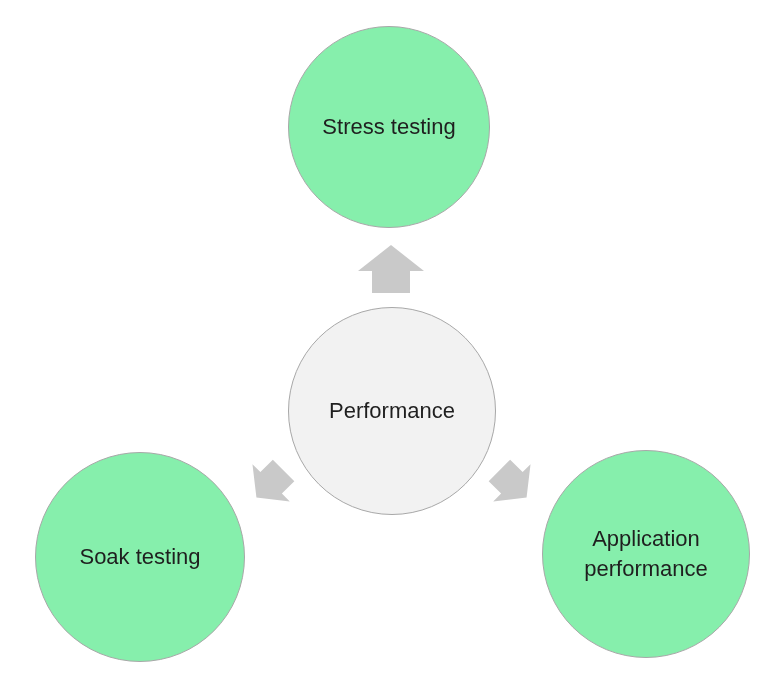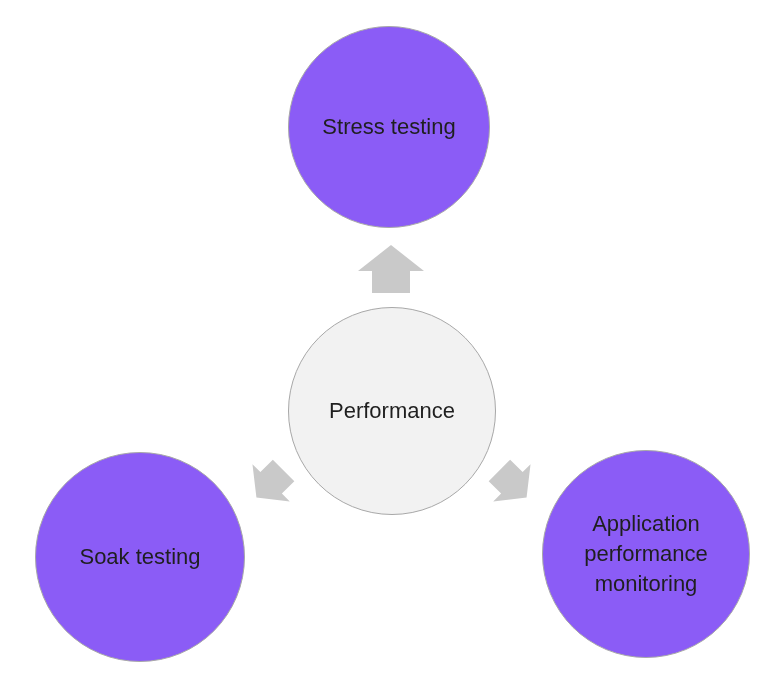--- a/index.html
+++ b/index.html
@@ -19,21 +19,21 @@
     position: absolute;
     left: 0;
     top: 0;
     width: 768px;
     height: 684px;
   }
   .circle {
     position: absolute;
     border-radius: 50%;
     border: 1.3px solid #a8a8a8;
-    background: #8b5cf6;
+    background: #86efac;
     display: flex;
     flex-direction: column;
     align-items: center;
     justify-content: center;
     text-align: center;
     color: #1f1f1f;
     font-size: 22px;
     line-height: 30px;
     box-sizing: border-box;
   }
@@ -72,16 +72,15 @@
     <div class="label-line">Performance</div>
   </div>
 
   <div class="circle node-left">
     <div class="label-line">Soak testing</div>
   </div>
 
   <div class="circle node-right">
     <div class="label-line">Application</div>
     <div class="label-line">performance</div>
-    <div class="label-line">monitoring</div>
   </div>
 
 </div>
 
 </body></html>

